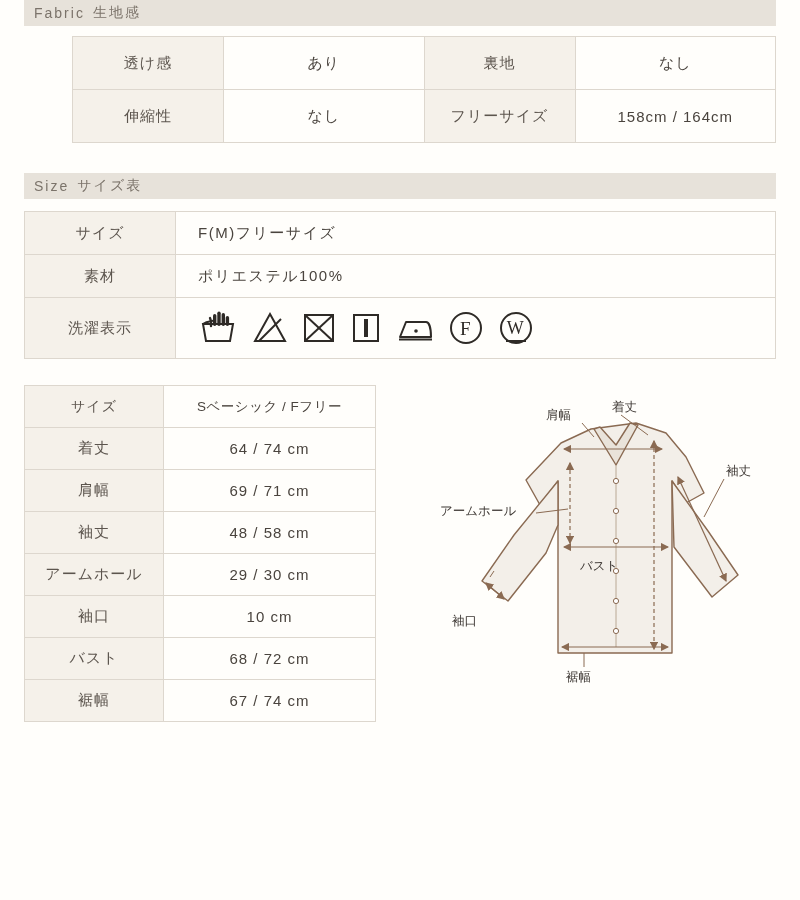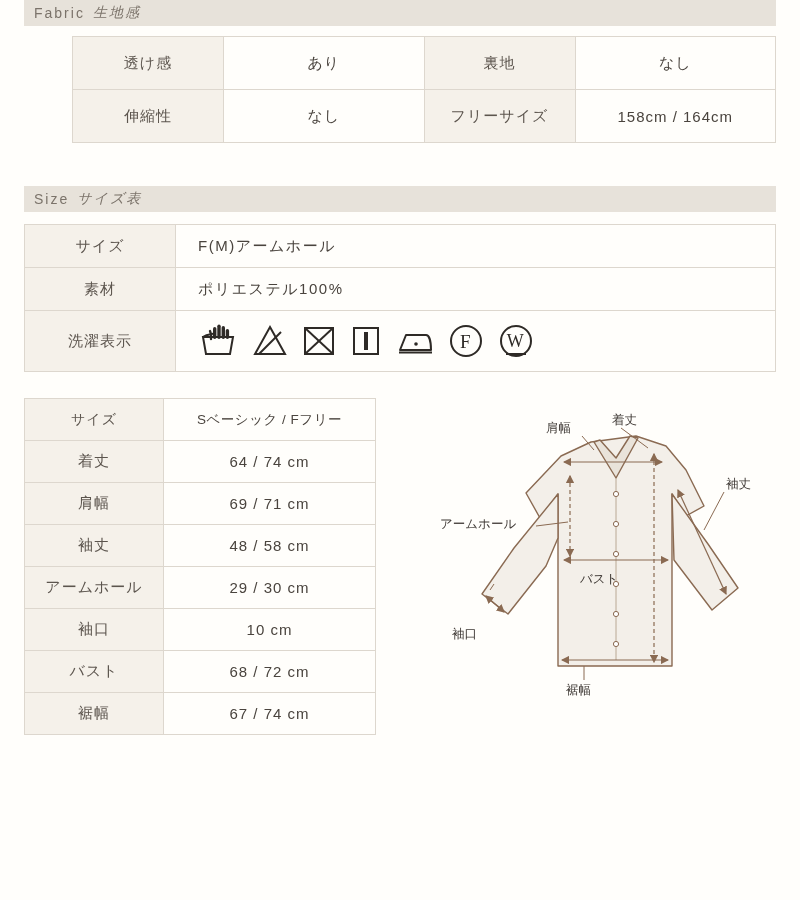--- a/index.html
+++ b/index.html
@@ -33,21 +33,20 @@
     letter-spacing: 2px;
     font-size: 14px;
     color: #7b736a;
   }
   .section-bar .en {
     letter-spacing: 2px;
   }
   .section-bar .jp {
     margin-left: 8px;
     letter-spacing: 2px;
-    font-style: italic;
   }
 
   
   table {
     border-collapse: collapse;
     width: 100%;
     table-layout: fixed;
   }
   td {
     border: 1px solid #ddd7ce;
@@ -152,31 +151,31 @@
       <tr>
         <td class="head">伸縮性</td>
         <td>なし</td>
         <td class="head">フリーサイズ</td>
         <td>158cm / 164cm</td>
       </tr>
     </tbody>
       </table>
   </div>
 
-  <div class="section-bar" style="margin-top:43px">
+  <div class="section-bar" style="margin-top:30px">
     <span class="en">Size</span>
     <span class="jp">サイズ表</span>
   </div>
 
   <div class="size-wrap">
     <table>
       <tbody>
           <tr>
         <td class="head">サイズ</td>
-        <td class="val">F(M)アームホール</td>
+        <td class="val">F(M)フリーサイズ</td>
       </tr>
       <tr>
         <td class="head">素材</td>
         <td class="val">ポリエステル100%</td>
       </tr>
       <tr class="wash-row">
         <td class="head">洗濯表示</td>
         <td class="val" style="padding-left:0">
           <div class="wash-icons">
 

